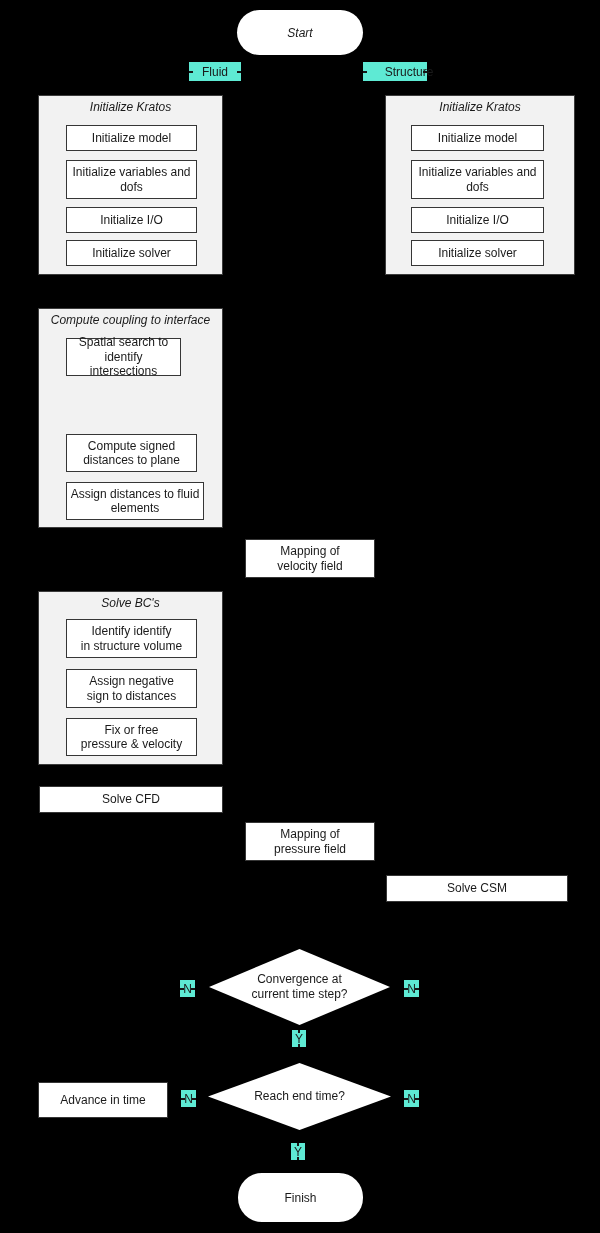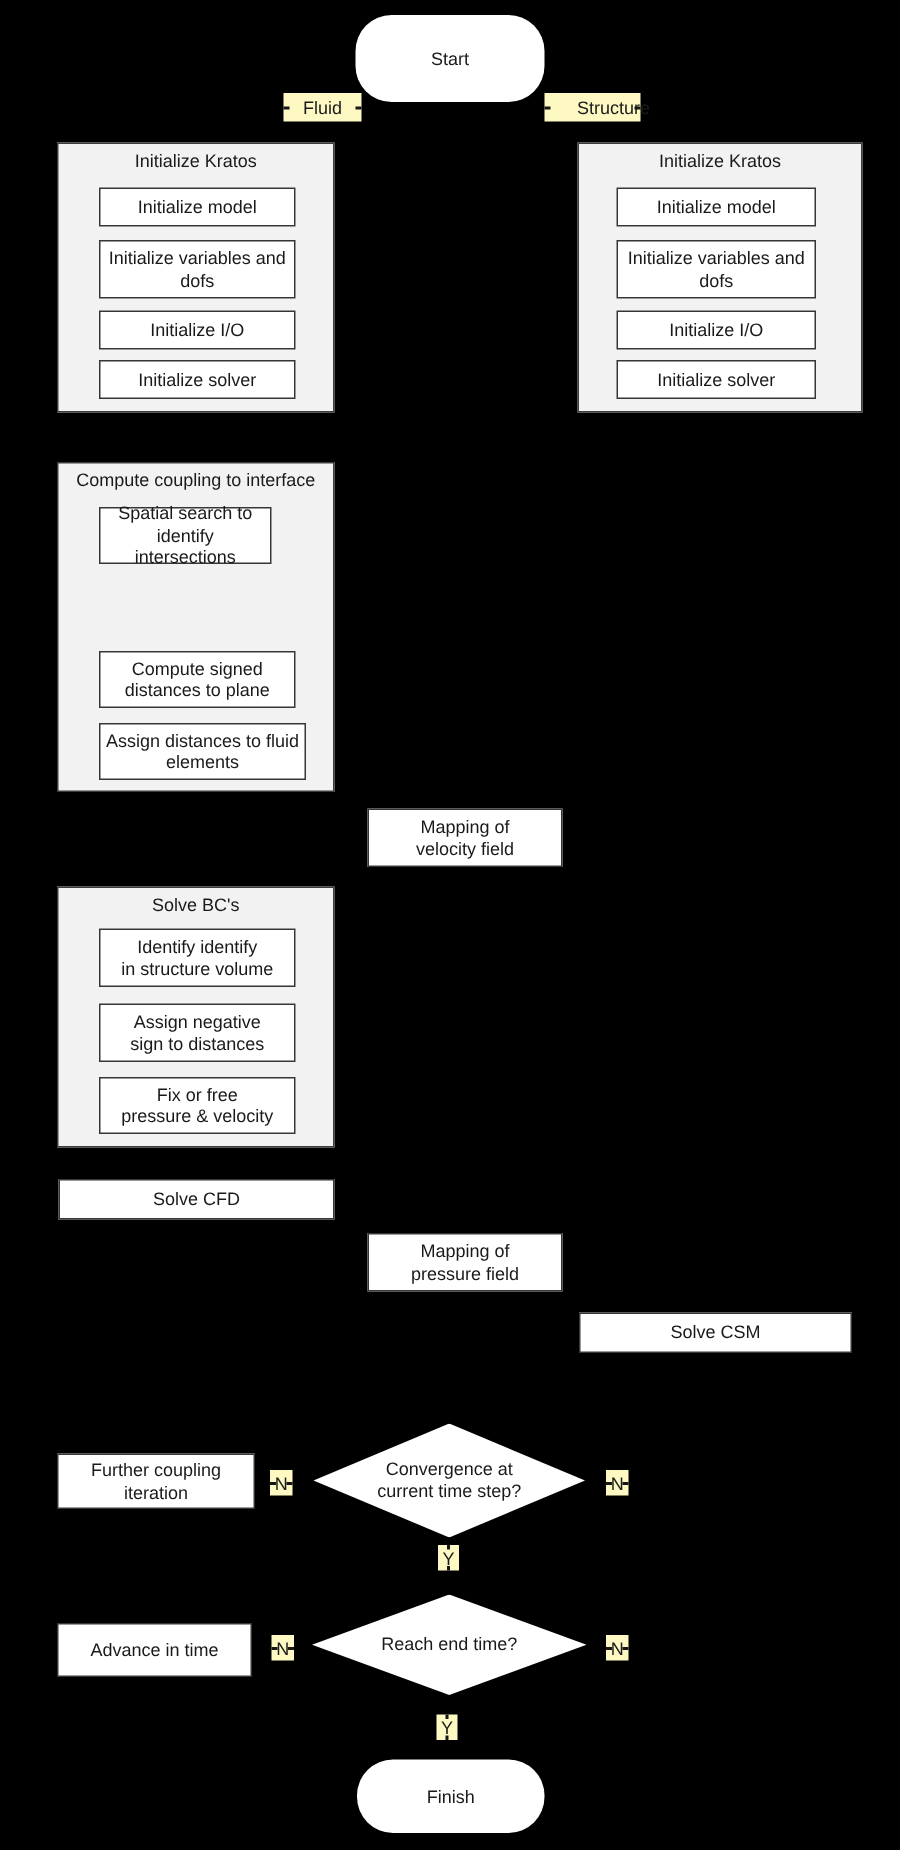--- a/index.html
+++ b/index.html
@@ -46,20 +46,21 @@
     border: 1px solid #3c3c3c;
   }
   .group-title {
     position: absolute;
     top: 4px;
     left: 0;
     right: 0;
     text-align: center;
     font-size: 12px;
     color: #1a1a1a;
+    font-style: italic;
   }
   .step {
     position: absolute;
     box-sizing: border-box;
     background: #ffffff;
     border: 1.5px solid #363636;
     display: flex;
     align-items: center;
     justify-content: center;
     text-align: center;
@@ -74,21 +75,21 @@
     display: flex;
     align-items: center;
     justify-content: center;
     text-align: center;
     font-size: 12px;
     line-height: 1.25;
     white-space: pre-line;
     color: #1a1a1a;
   }
   .label {
-    background: #fef9c3;
+    background: #5eead4;
     display: flex;
     align-items: center;
     justify-content: center;
     font-size: 12px;
     color: #1a1a1a;
   }
   
   .label-h::before, .label-h::after {
     content: "";
     position: absolute;
@@ -110,21 +111,21 @@
     background: #161616;
   }
   .label-v::before { top: 0; }
   .label-v::after { bottom: 0; }
 </style>
 </head>
 <body>
 
 <div class="stage">
 
-  <div class="pill" style="left:237px; top:10px; width:126px; height:58px;">Start</div>
+  <div class="pill" style="left:237px; top:10px; width:126px; height:45px;font-style:italic;">Start</div>
 
   <div class="label label-h" style="left:189px; top:62px; width:52px; height:19px;">Fluid</div>
   <div class="label label-h" style="left:363px; top:62px; width:64px; height:19px;padding-left:28px;">Structure</div>
 
   <div class="group" style="left:38px; top:95px; width:185px; height:180px;">
     <div class="group-title">Initialize Kratos</div>
     <div class="step" style="left:27px; top:29px;  width:131px; height:26px;">Initialize model</div>
     <div class="step" style="left:27px; top:64px;  width:131px; height:39px;">Initialize variables and
 dofs</div>
     <div class="step" style="left:27px; top:111px; width:131px; height:26px;">Initialize I/O</div>
@@ -163,22 +164,20 @@
 pressure &amp; velocity</div>
   </div>
 
   <div class="node" style="left:39px; top:786px; width:184px; height:27px;">Solve CFD</div>
 
   <div class="node" style="left:245px; top:822px; width:130px; height:39px;">Mapping of
 pressure field</div>
 
   <div class="node" style="left:386px; top:875px; width:182px; height:27px;">Solve CSM</div>
 
-  <div class="node" style="left:38px; top:969px; width:132px; height:37px;">Further coupling
-iteration</div>
 
   <div class="diamond" style="left:209px; top:949px; width:181px; height:76px;">Convergence at
 current time step?</div>
   <div class="label label-h" style="left:180px; top:980px; width:15px; height:17px;">N</div>
   <div class="label label-h" style="left:404px; top:980px; width:15px; height:17px;">N</div>
   <div class="label label-v" style="left:292px; top:1030px; width:14px; height:17px;">Y</div>
 
   <div class="node" style="left:38px; top:1082px; width:130px; height:36px;">Advance in time</div>
 
   <div class="diamond" style="left:208px; top:1063px; width:183px; height:67px;">Reach end time?</div>

